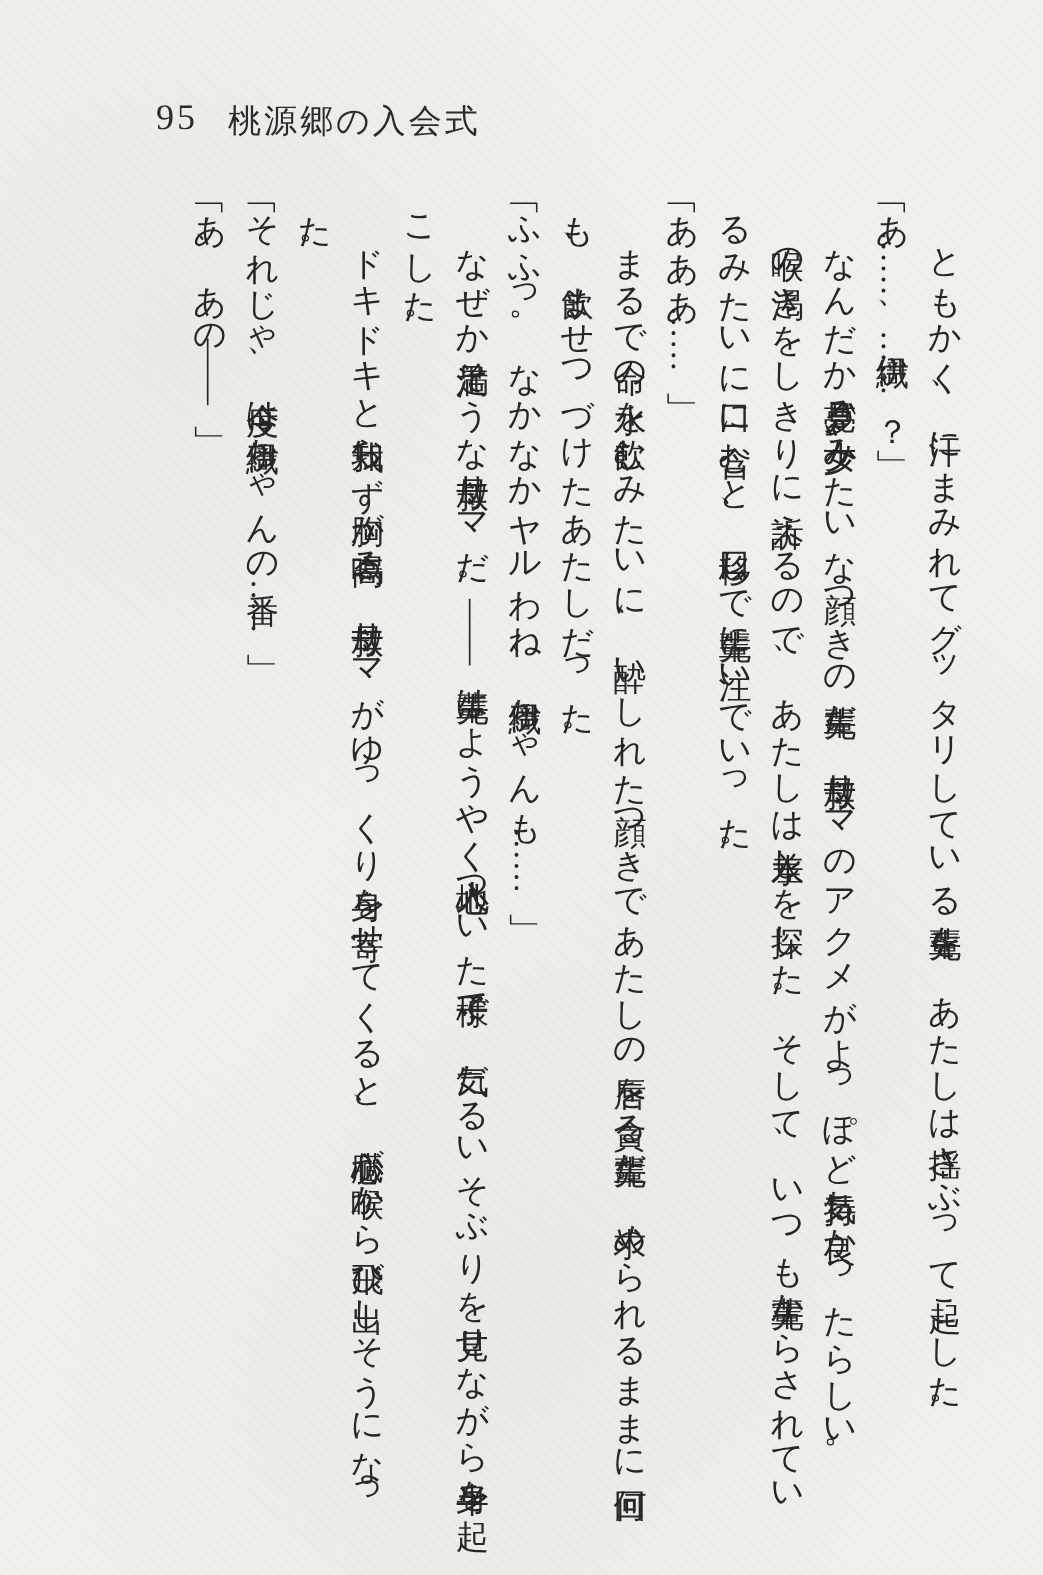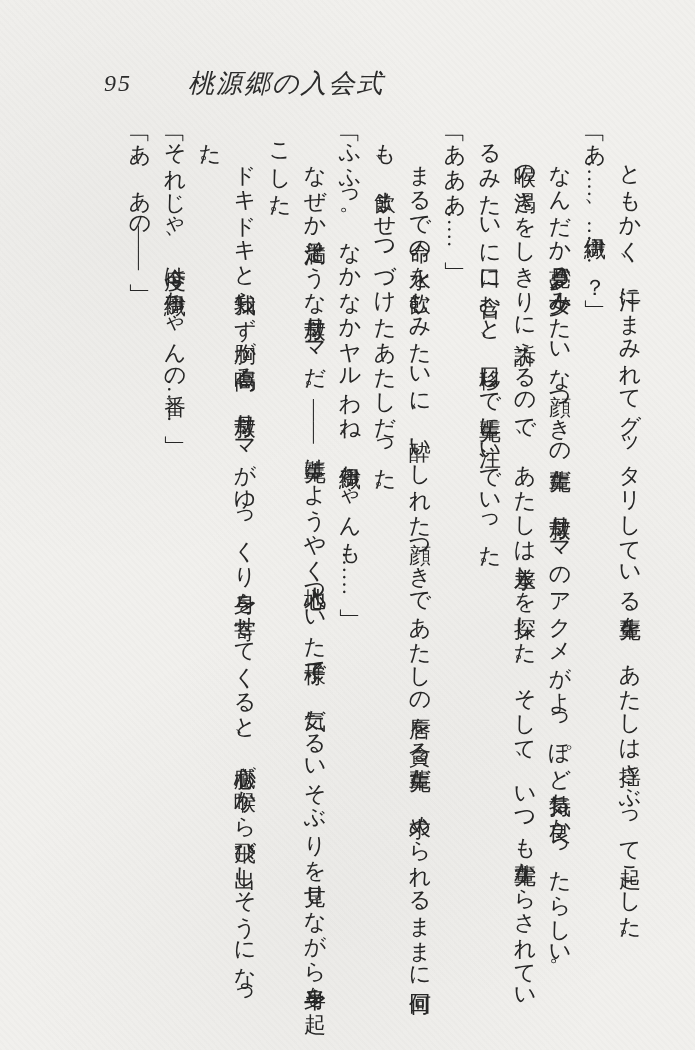--- a/index.html
+++ b/index.html
@@ -22,32 +22,30 @@
       radial-gradient(circle at 18% 22%, rgba(120,120,120,0.05), transparent 34%),
       radial-gradient(circle at 72% 64%, rgba(120,120,120,0.04), transparent 40%),
       radial-gradient(circle at 45% 88%, rgba(120,120,120,0.05), transparent 30%),
       repeating-linear-gradient(47deg, rgba(0,0,0,0.012) 0 2px, rgba(255,255,255,0.012) 2px 5px);
   }
   .page-header {
     position: absolute;
     top: 66px;
     left: 104px;
     display: flex;
-    align-items: center;
+    align-items: flex-start;
     gap: 20px;
     color: #2b2b2b;
     letter-spacing: 2px;
-    font-style: italic;
   }
   .page-number {
     font-size: 24px;
   }
   .running-title {
-    font-size: 26px;
-    margin-left: 36px;
+    font-size: 22px;
   }
   .body-text {
     position: absolute;
     top: 128px;
     right: 47px;
     height: 888px;
     writing-mode: vertical-rl;
     text-orientation: mixed;
     font-size: 22px;
     line-height: 35px;

